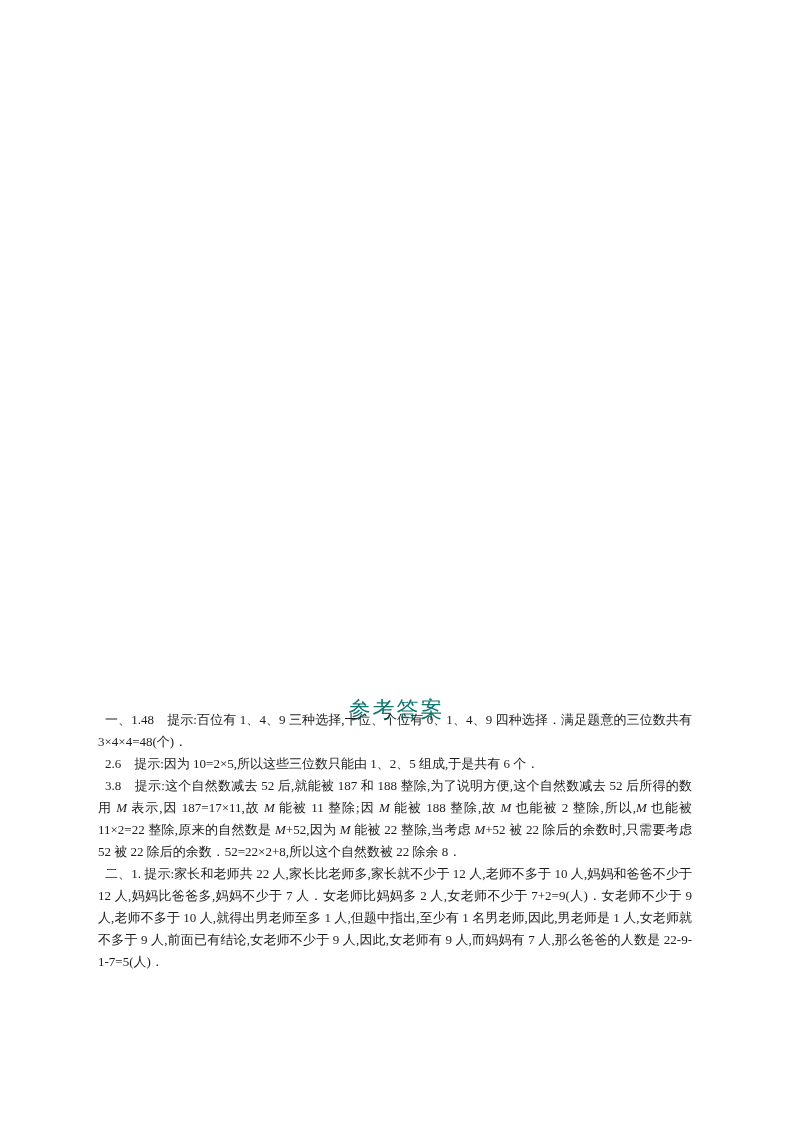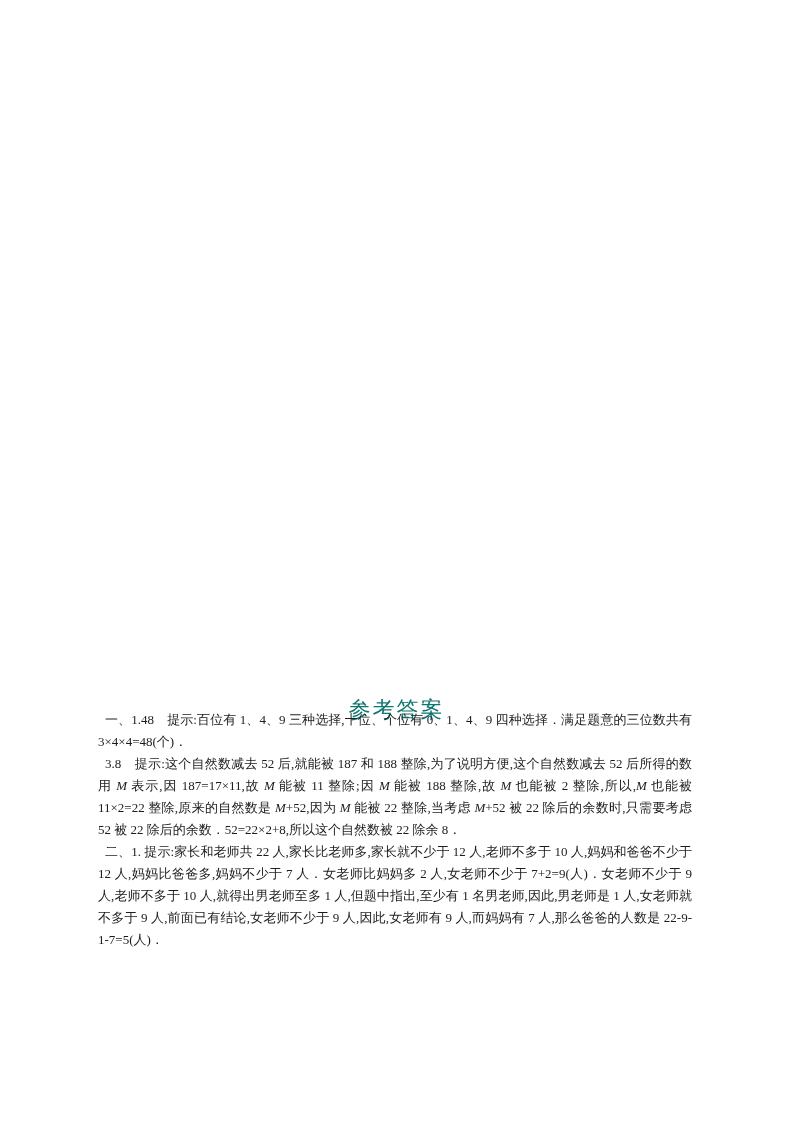--- a/index.html
+++ b/index.html
@@ -47,16 +47,17 @@
     font-family: "Liberation Serif", "DejaVu Serif", serif;
   }
 </style>
 </head>
 <body>
 
 <div class="page">
   <h1 class="doc-title">参考答案</h1>
   <div class="answers-body">
       <p><span>一、1.48　提示:百位有 1、4、9 三种选择,十位、个位有 0、1、4、9 四种选择．满足题意的三位数共有 3×4×4=48(个)．</span></p>
+      <p><span>2.6　提示:因为 10=2×5,所以这些三位数只能由 1、2、5 组成,于是共有 6 个．</span></p>
       <p><span>3.8　提示:这个自然数减去 52 后,就能被 187 和 188 整除,为了说明方便,这个自然数减去 52 后所得的数用 </span><i>M</i><span> 表示,因 187=17×11,故 </span><i>M</i><span> 能被 11 整除;因 </span><i>M</i><span> 能被 188 整除,故 </span><i>M</i><span> 也能被 2 整除,所以,</span><i>M</i><span> 也能被 11×2=22 整除,原来的自然数是 </span><i>M</i><span>+52,因为 </span><i>M</i><span> 能被 22 整除,当考虑 </span><i>M</i><span>+52 被 22 除后的余数时,只需要考虑 52 被 22 除后的余数．52=22×2+8,所以这个自然数被 22 除余 8．</span></p>
       <p><span>二、1. 提示:家长和老师共 22 人,家长比老师多,家长就不少于 12 人,老师不多于 10 人,妈妈和爸爸不少于 12 人,妈妈比爸爸多,妈妈不少于 7 人．女老师比妈妈多 2 人,女老师不少于 7+2=9(人)．女老师不少于 9 人,老师不多于 10 人,就得出男老师至多 1 人,但题中指出,至少有 1 名男老师,因此,男老师是 1 人,女老师就不多于 9 人,前面已有结论,女老师不少于 9 人,因此,女老师有 9 人,而妈妈有 7 人,那么爸爸的人数是 22-9-1-7=5(人)．</span></p>
     </div>
 </div>
 
 </body></html>

